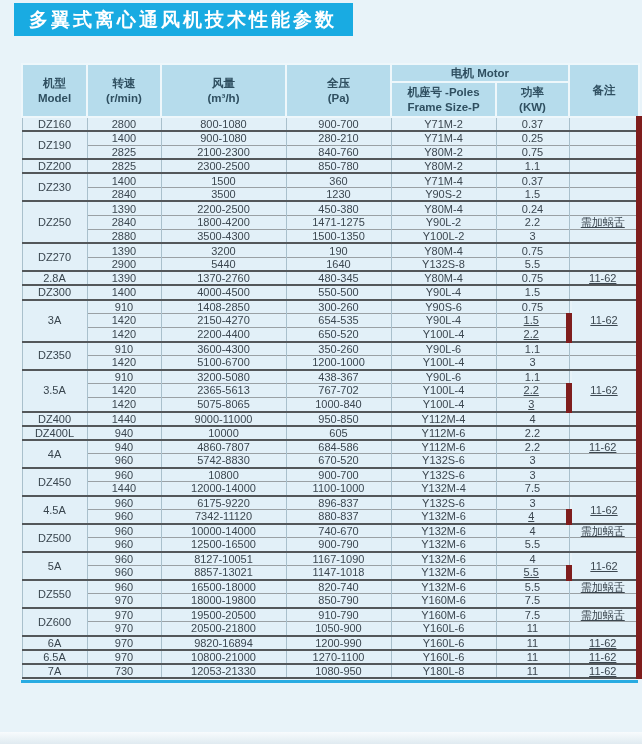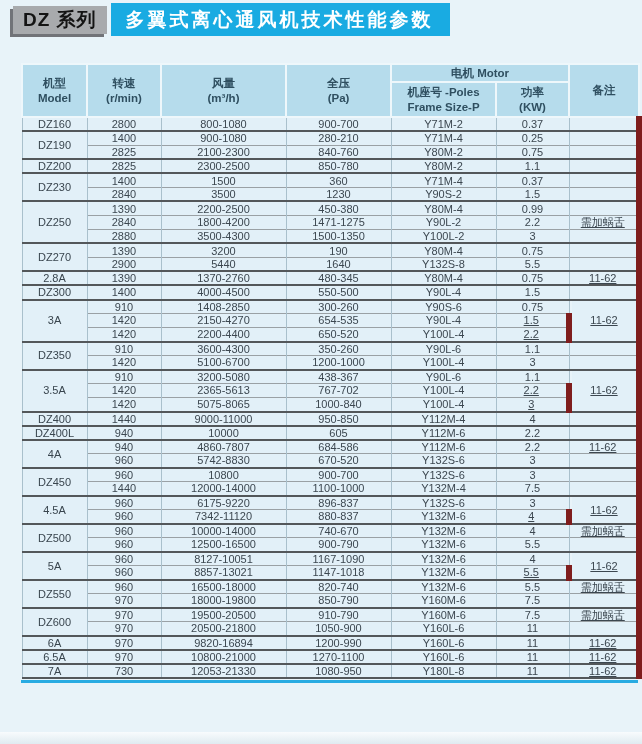--- a/index.html
+++ b/index.html
@@ -52,21 +52,20 @@
   .bottom-fade {
     position: absolute; left: 0; bottom: 0; width: 642px; height: 12px;
     background: linear-gradient(#ffffff, #dce7ed);
     opacity: .7;
   }
 </style>
 </head>
 <body>
 
 <div class="title-bar">
-  <span class="series-badge">DZ 系列</span>
   <span class="title-text">多翼式离心通风机技术性能参数</span>
 </div>
 
 <div class="table-wrap">
   <table class="spec-table">
     <colgroup>
       <col style="width:65px">
         <col style="width:74px">
         <col style="width:125px">
       <col style="width:105px">
@@ -158,21 +157,21 @@
           <td>Y90S-2</td>
           <td>1.5</td>
           <td class="remark-cell"></td>
         </tr>
         <tr class="group-start">
           <td rowspan="3" class="model-cell">DZ250</td>
           <td>1390</td>
           <td>2200-2500</td>
           <td>450-380</td>
           <td>Y80M-4</td>
-          <td>0.99</td>
+          <td>0.24</td>
           <td class="remark-cell"></td>
         </tr>
         <tr>
           <td>2840</td>
           <td>1800-4200</td>
           <td>1471-1275</td>
           <td>Y90L-2</td>
           <td>2.2</td>
           <td class="remark-cell">需加蜗舌</td>
         </tr>

